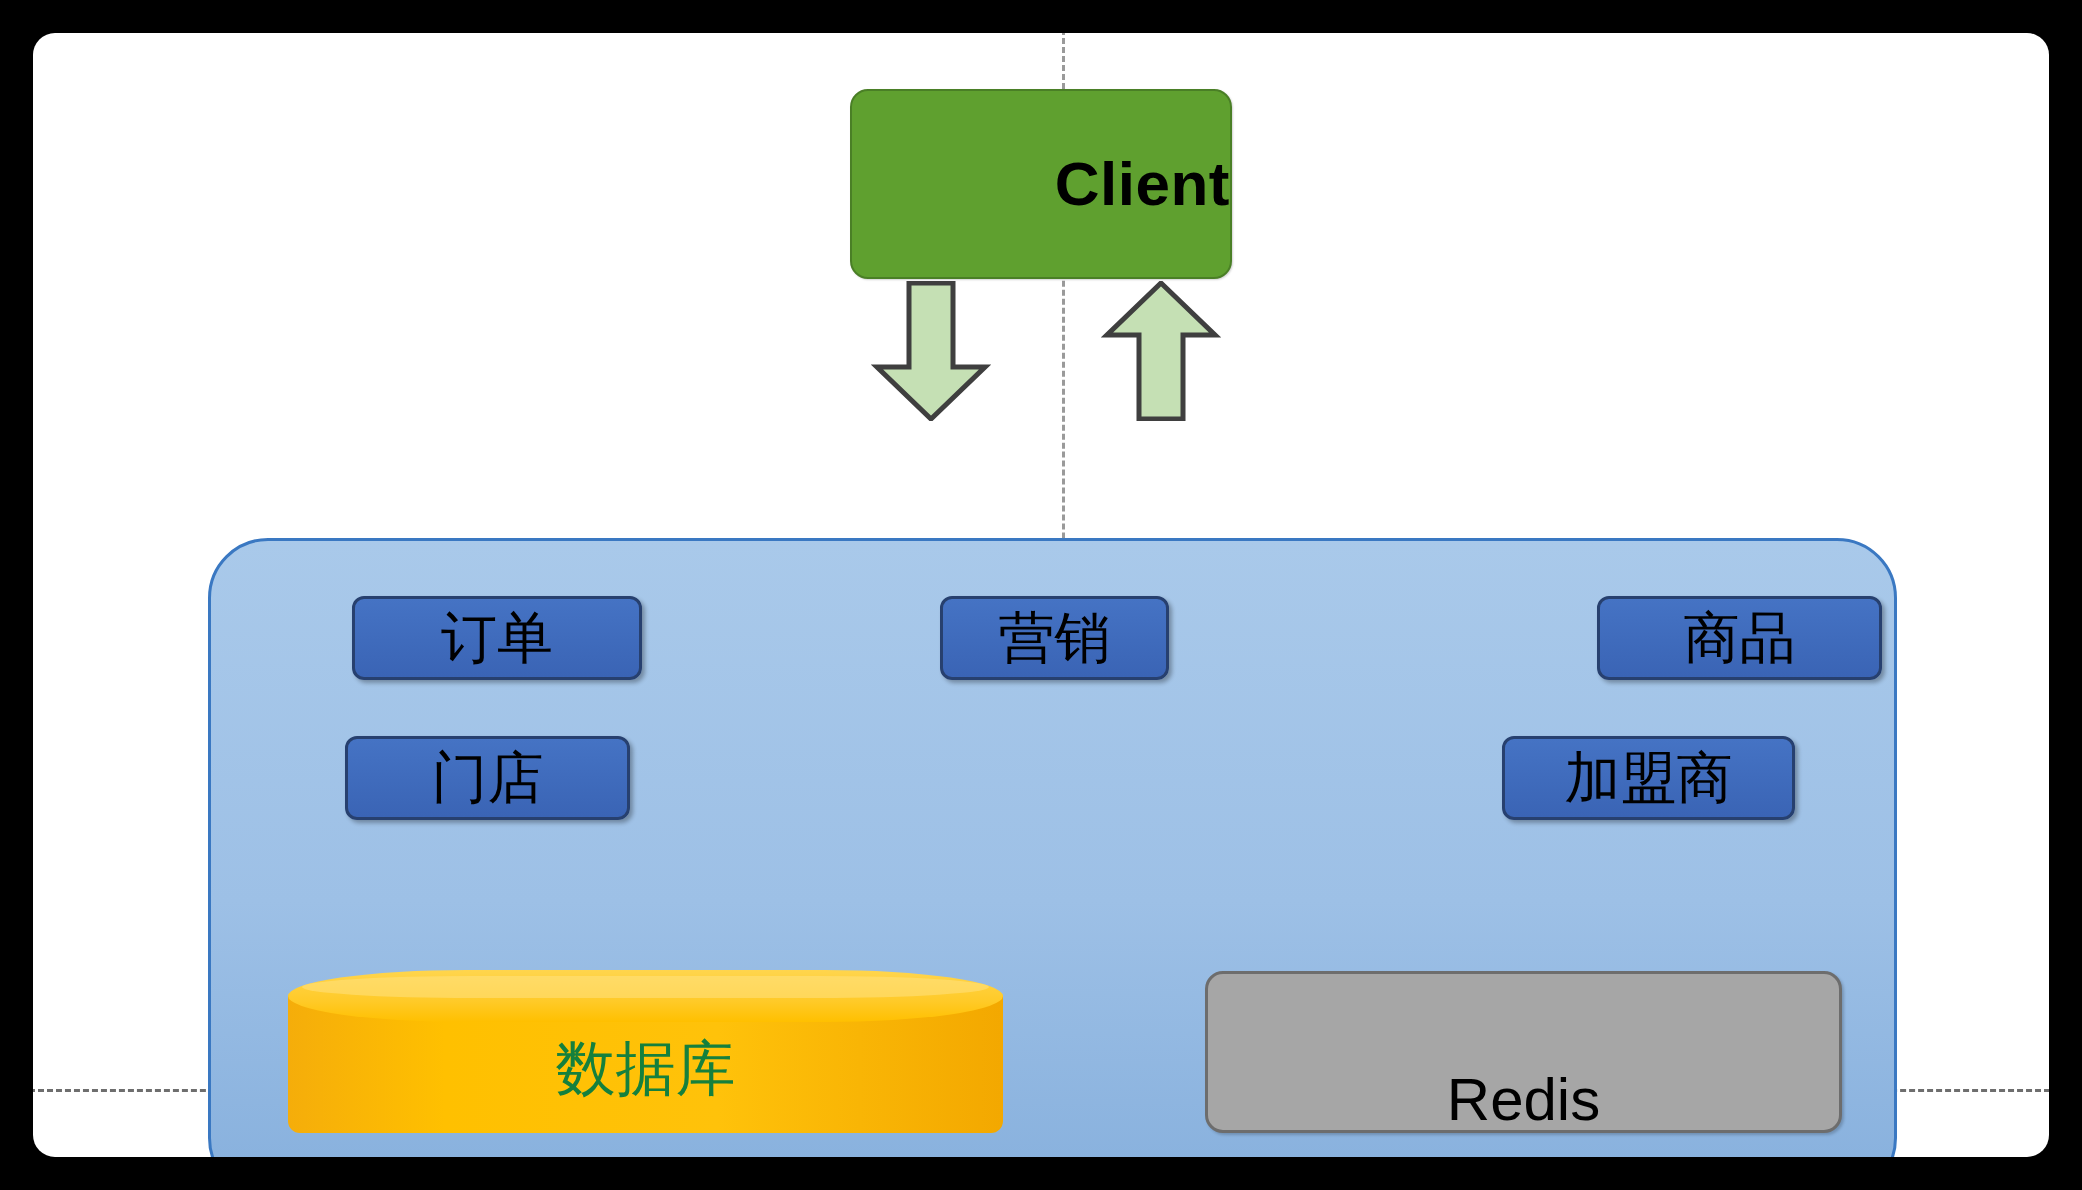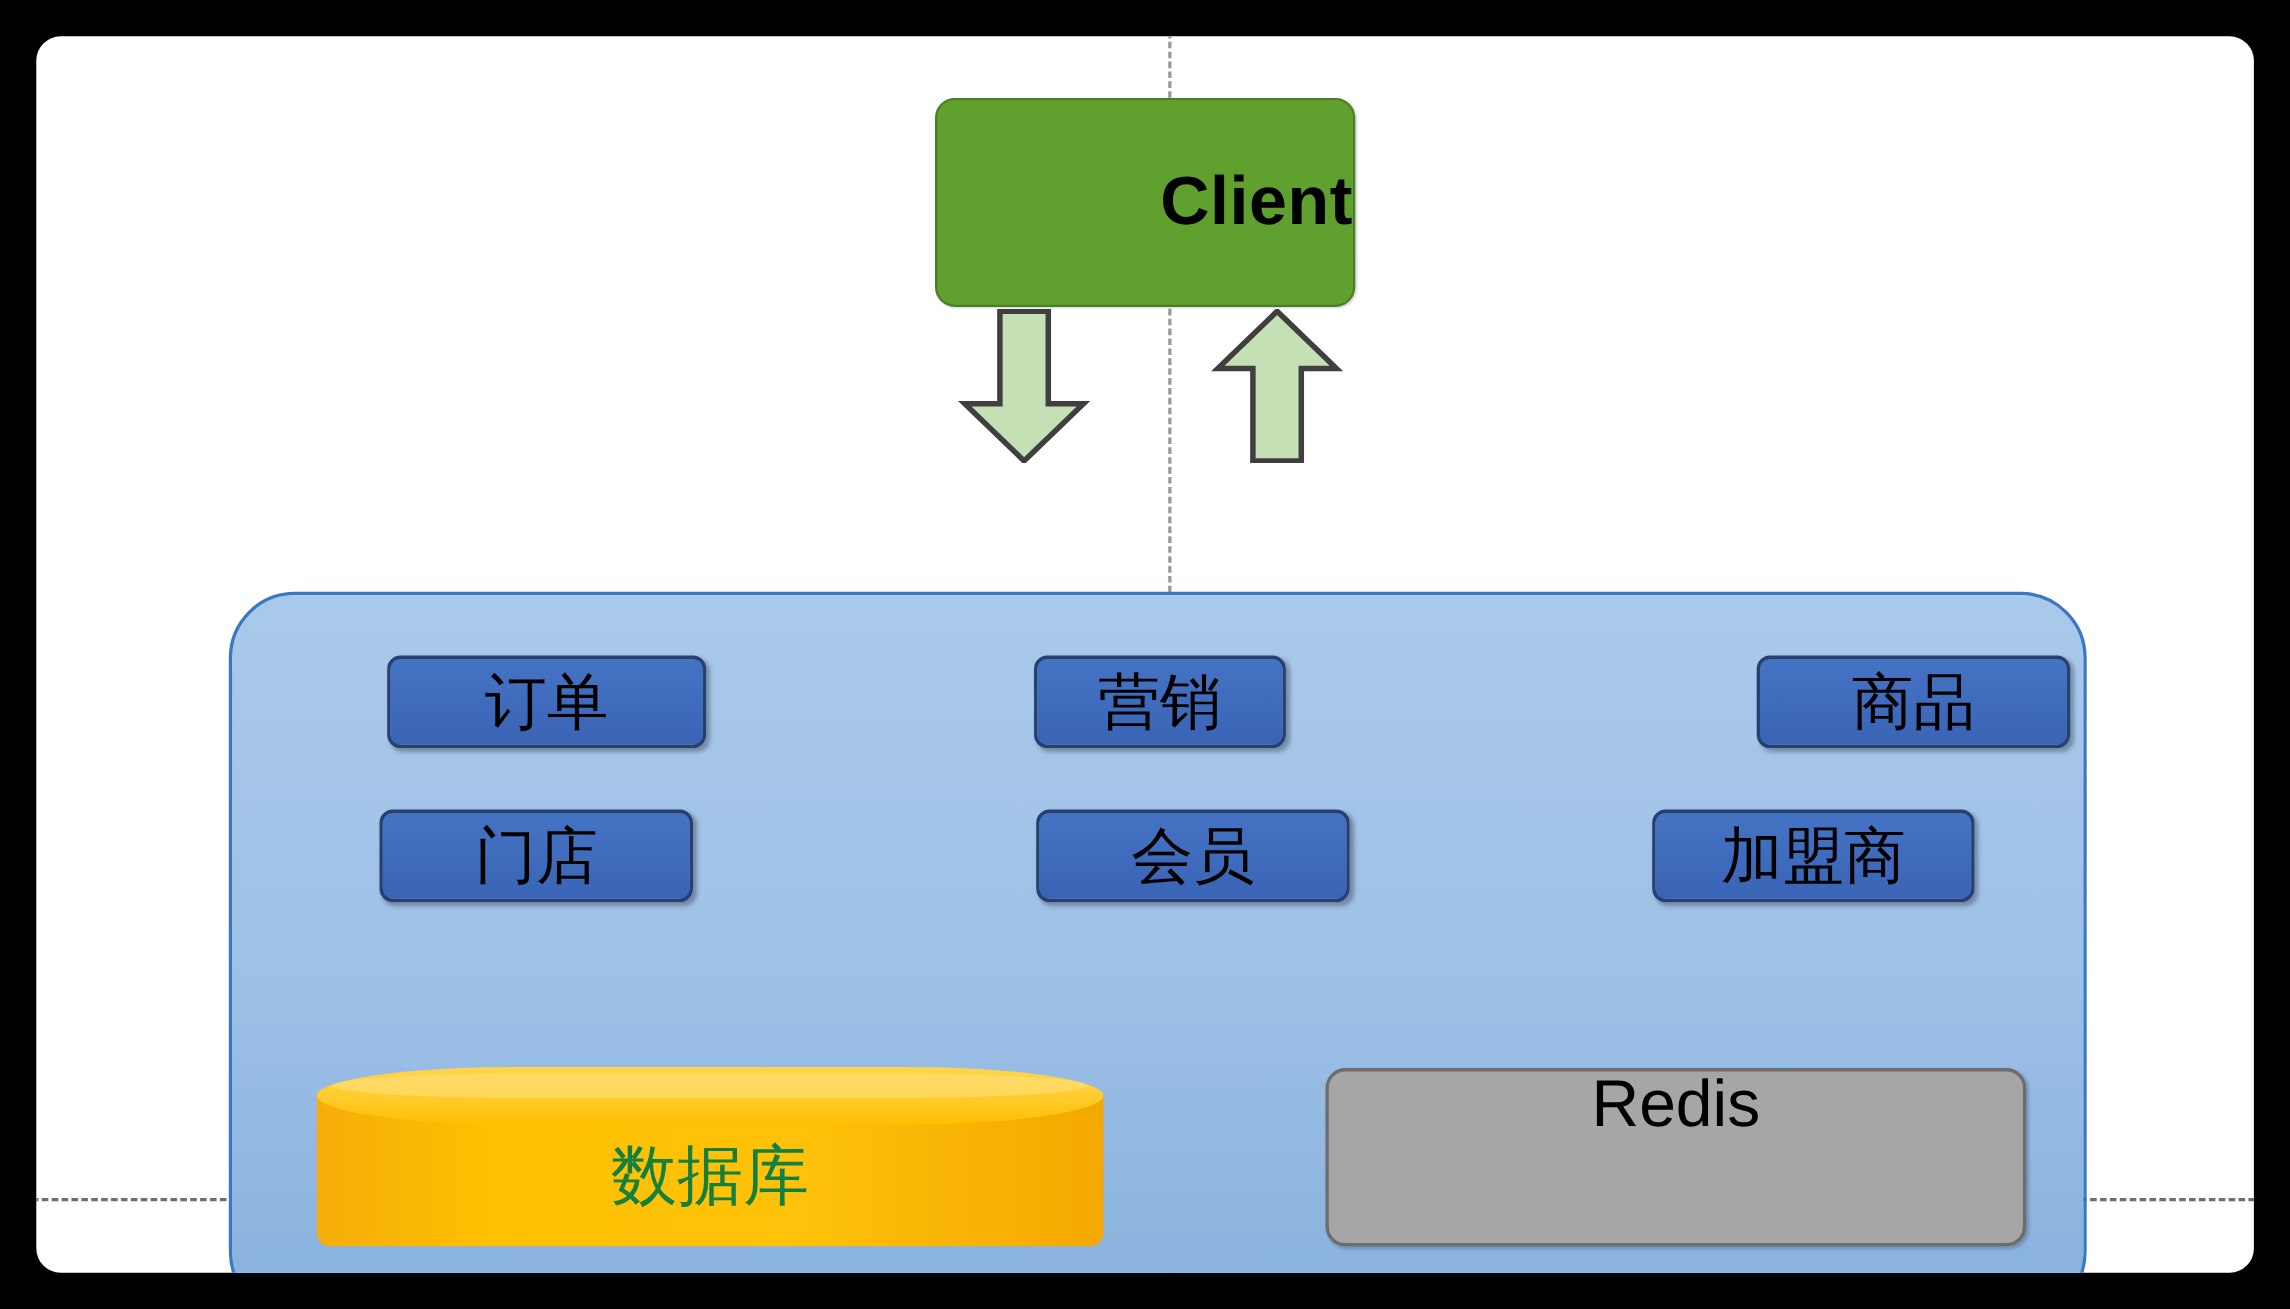--- a/index.html
+++ b/index.html
@@ -178,21 +178,21 @@
   .redis {
     position: absolute;
     left: 1172px;
     top: 938px;
     width: 637px;
     height: 162px;
     background: #a6a6a6;
     border: 3px solid #6d6d6d;
     border-radius: 18px;
     display: flex;
-    align-items: flex-start;
+    align-items: flex-end;
     justify-content: center;
     box-sizing: border-box;
     box-shadow: 2px 2px 3px rgba(0,0,0,0.20);
   }
   .redis span {
     font-size: 60px;
     font-weight: 400;
     color: #000000;
     line-height: 1;
   }
@@ -230,23 +230,20 @@
     </div>
     <div class="mod mod-marketing">
       <span>营销</span>
     </div>
     <div class="mod mod-product">
       <span>商品</span>
     </div>
     <div class="mod mod-store">
       <span>门店</span>
     </div>
-    <div class="mod mod-member">
-      <span>会员</span>
-    </div>
     <div class="mod mod-franchise">
       <span>加盟商</span>
     </div>
 
     <div class="db">
       <div class="db-body"></div>
       <div class="db-top"></div>
       <div class="db-label">数据库</div>
     </div>
 

